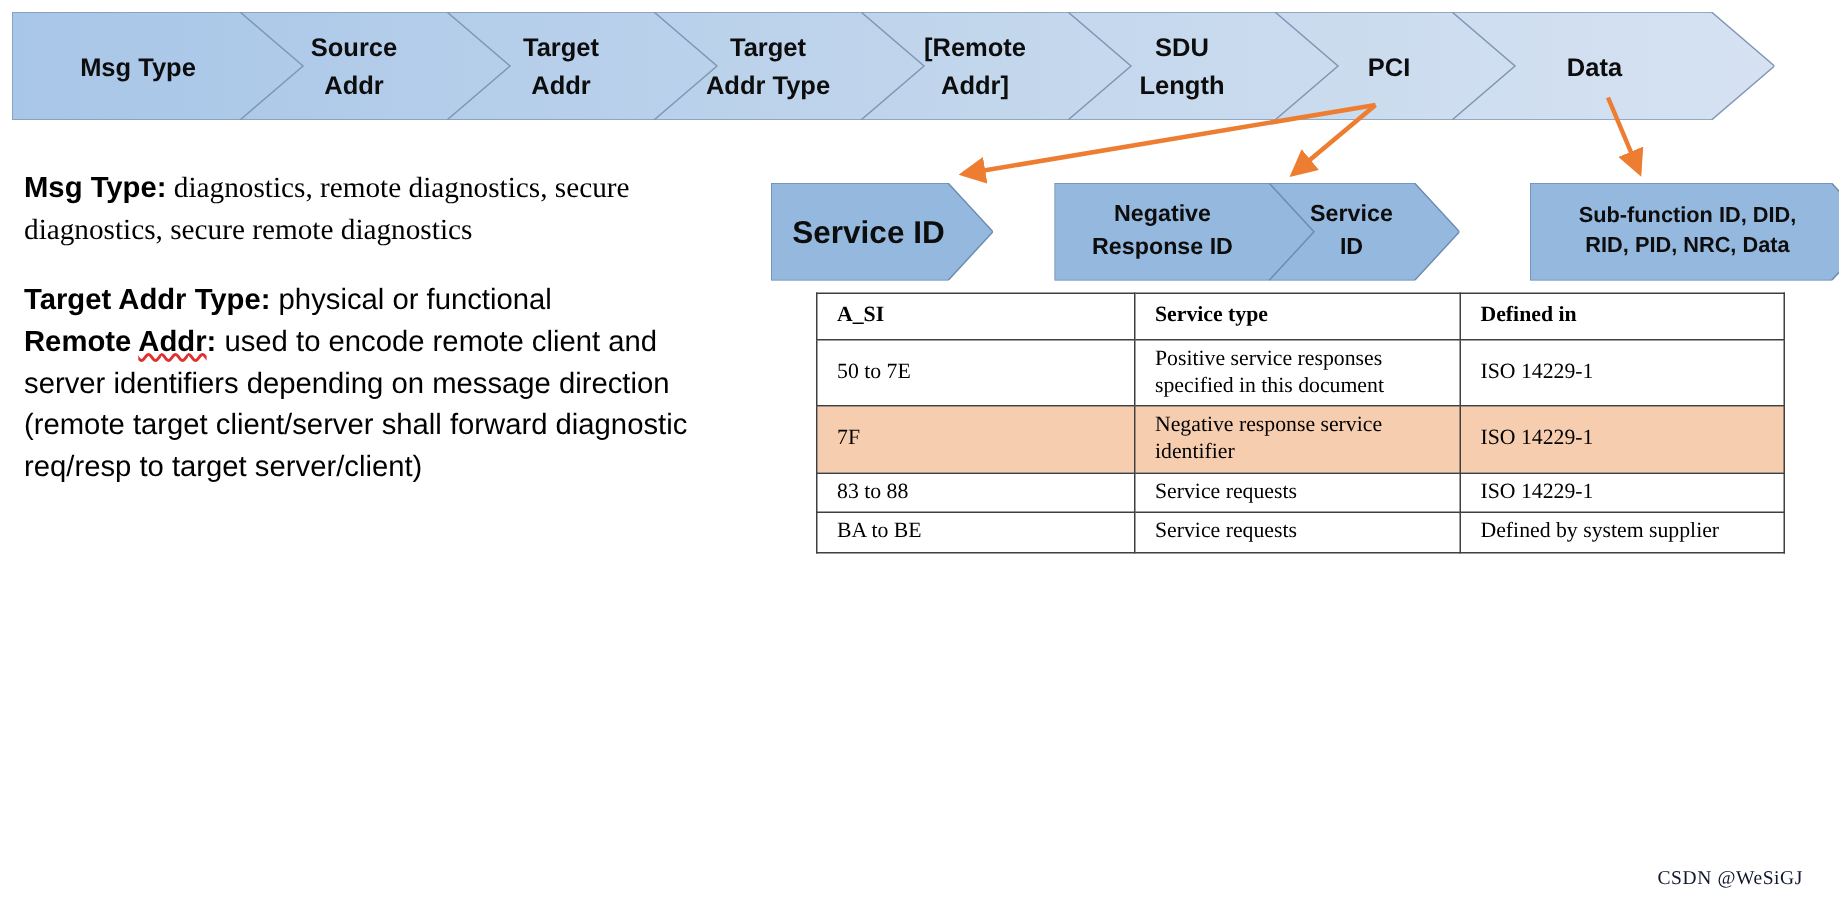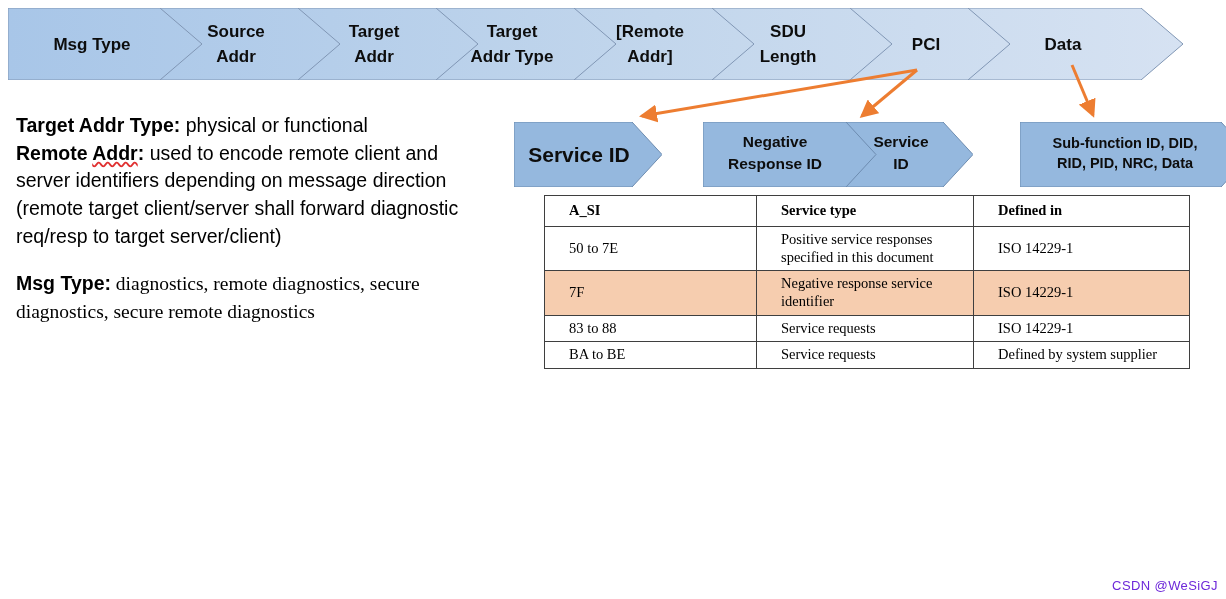--- a/index.html
+++ b/index.html
@@ -101,43 +101,43 @@
     border-collapse: collapse;
     table-layout: fixed;
     font-family: "Liberation Serif", serif;
     background: #ffffff;
   }
   #si-table col.c1 { width: 212px; }
   #si-table col.c2 { width: 217px; }
   #si-table col.c3 { width: 216px; }
   #si-table th, #si-table td {
     border: 1px solid #3f3f3f;
-    padding: 4px 24px;
+    padding: 4px 13px;
     font-size: 14.5px;
     line-height: 1.22;
     vertical-align: middle;
     text-align: left;
     color: #000000;
   }
   #si-table th {
     font-weight: bold;
     height: 22px;
   }
   #si-table tr.shade-gray td { background: #bfbfbf; }
   #si-table tr.shade-peach td { background: #f6cdaf; }
   #si-table tr.shade-white td { background: #ffffff; }
 
   
   #watermark {
     position: absolute;
-    right: 8px;
+    right: 24px;
     bottom: 6px;
-    font-family: Liberation Sans, sans-serif;
+    font-family: Liberation Serif, serif;
     font-size: 13px;
-    color: #6d28d9;
+    color: #0f172a;
     letter-spacing: 0.4px;
     white-space: nowrap;
   }
 </style>
 </head>
 <body>
 
 <div id="top-ribbon">
   <svg width="1175" height="72" viewBox="0 0 1175 72" xmlns="http://www.w3.org/2000/svg">
     <defs>
@@ -187,25 +187,25 @@
       <text class="chev-label" x="918" y="38">PCI</text>
     </g>
     <g>
       <text class="chev-label" x="1055" y="38">Data</text>
     </g>
   </svg>
 </div>
 
 <div id="left-notes">
   <p class="note-para">
+    <span class="note-key">Msg Type:</span><span class="serif-body"> diagnostics, remote diagnostics, secure diagnostics, secure remote diagnostics</span>
+  </p>
+  <p class="note-para">
     <span class="note-key">Target Addr Type:</span><span class="sans-body"> physical or functional</span><br>
     <span class="note-key">Remote </span><span class="note-key misspelled">Addr</span><span class="note-key">:</span><span class="sans-body"> used to encode remote client and server identifiers depending on message direction (remote target client/server shall forward diagnostic req/resp to target server/client)</span>
-  </p>
-  <p class="note-para">
-    <span class="note-key">Msg Type:</span><span class="serif-body"> diagnostics, remote diagnostics, secure diagnostics, secure remote diagnostics</span>
   </p>
 </div>
 
 <div class="mid-chev-group" id="grp-service-id">
   <svg width="148" height="65" viewBox="0 0 148 65" xmlns="http://www.w3.org/2000/svg">
     <path d="M0,0 L118,0 L148,32.5 L118,65 L0,65 Z" fill="#95b8de" stroke="#6d8cb0" stroke-width="1"></path>
     <text class="mid-label big" x="65" y="40">Service ID</text>
   </svg>
 </div>
 

